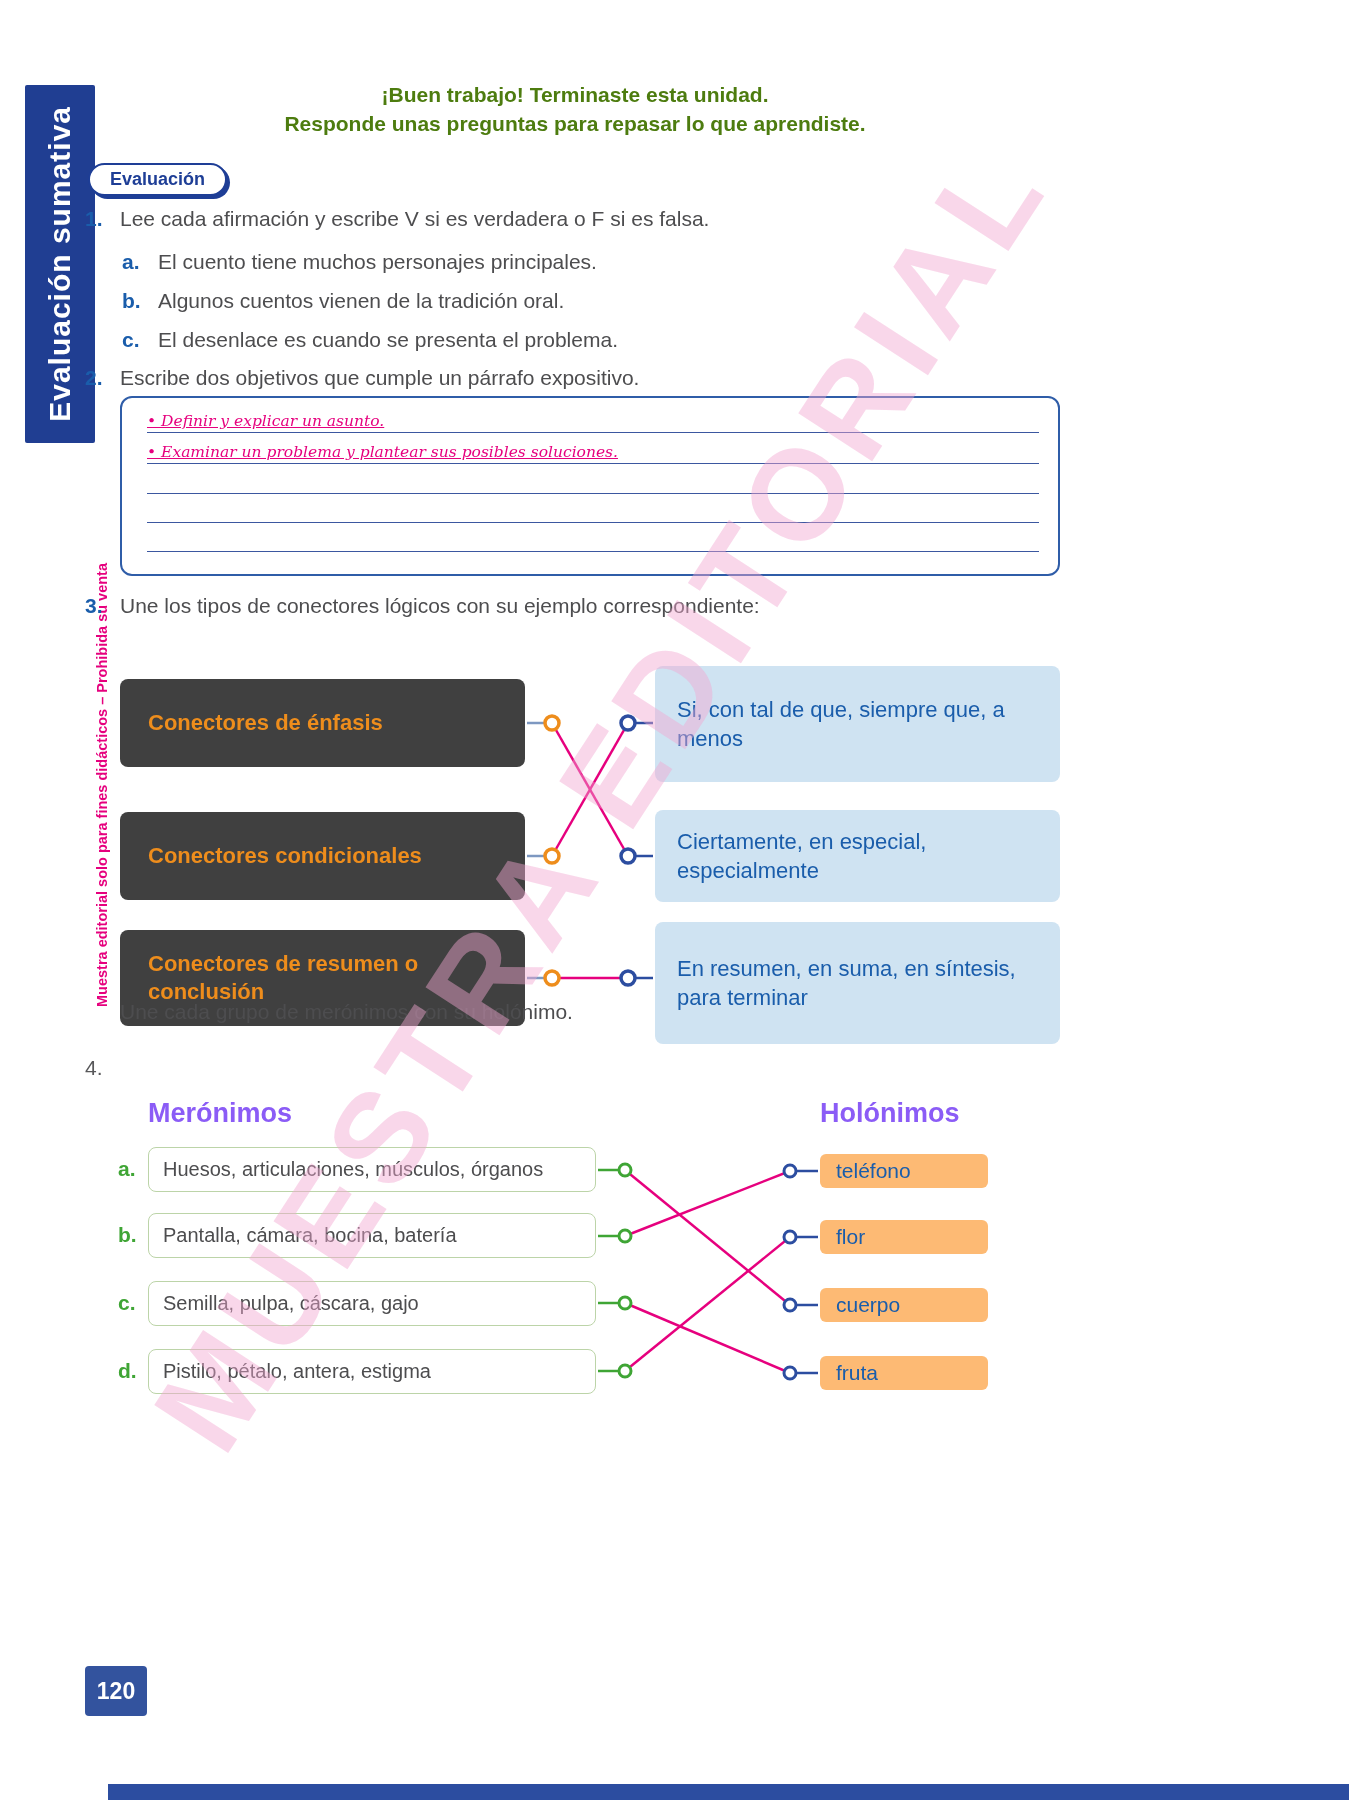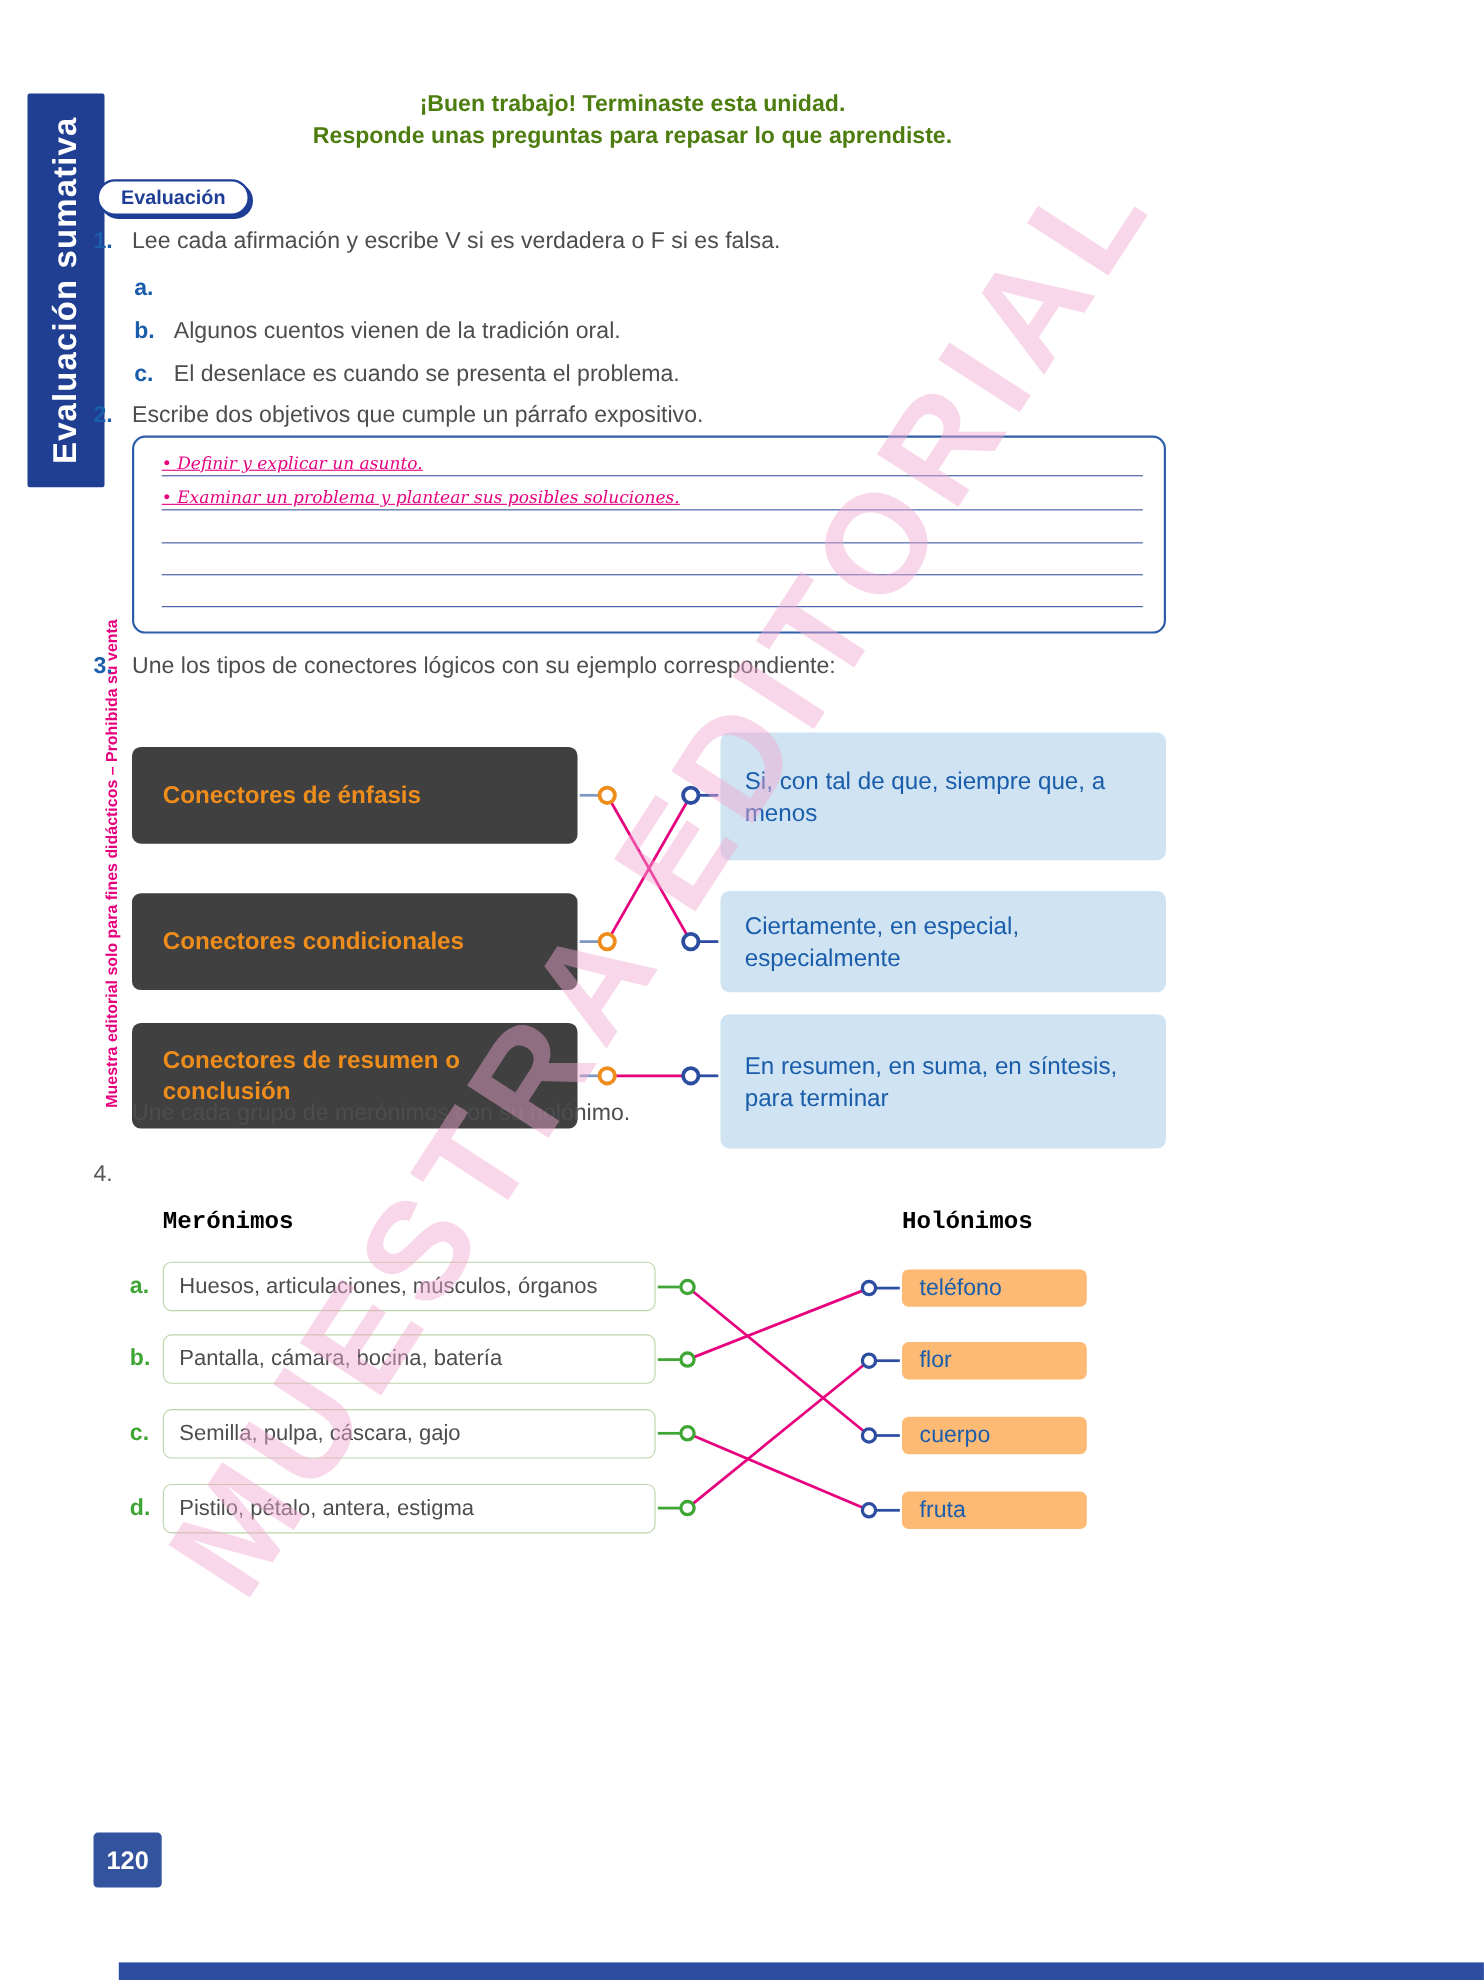--- a/index.html
+++ b/index.html
@@ -66,21 +66,21 @@
     display:flex; align-items:center; padding-left:28px; padding-right:14px;
     color:#ee8d1c; font-size:22px; font-weight:bold; line-height:28px;
   }
   .conn-right{
     position:absolute; left:655px; width:405px; background:#cfe3f2; border-radius:8px;
     display:flex; align-items:center; padding-left:22px; padding-right:14px;
     color:#1a5dab; font-size:22px; line-height:29px;
   }
 
   
-  .col-header{ position:absolute; font-size:22px; font-weight:bold; color:#000000;font-family:Liberation Mono, monospace;}
+  .col-header{ position:absolute; font-size:27px; font-weight:bold; color:#8b5cf6;}
   .mero-label{ position:absolute; left:118px; width:28px; font-size:21px; font-weight:bold; color:#3fa535;}
   .mero-box{
     position:absolute; left:148px; width:448px; height:45px; background:#ffffff;
     border:1.5px solid #bcd4a8; border-radius:8px;
     display:flex; align-items:center; padding-left:14px;
     color:#4d4d4f; font-size:20px;
   }
   .holo-box{
     position:absolute; left:820px; width:168px; height:34px; background:#fdba74;
     border-radius:6px; display:flex; align-items:center; padding-left:16px;
@@ -125,20 +125,21 @@
     <div>¡Buen trabajo! Terminaste esta unidad.</div>
     <div>Responde unas preguntas para repasar lo que aprendiste.</div>
   </div>
 
   <div class="badge">Evaluación</div>
 
   <div class="qnum" style="top:207px;">1.</div>
   <div class="qtext" style="top:207px;">Lee cada afirmación y escribe V si es verdadera o F si es falsa.</div>
 
   <div class="sub-label" style="top:250px;">a.</div>
+  <div class="sub-text" style="top:250px;">El cuento tiene muchos personajes principales.</div>
   <div class="sub-label" style="top:289px;">b.</div>
   <div class="sub-text" style="top:289px;">Algunos cuentos vienen de la tradición oral.</div>
   <div class="sub-label" style="top:328px;">c.</div>
   <div class="sub-text" style="top:328px;">El desenlace es cuando se presenta el problema.</div>
 
   <div class="qnum" style="top:366px;">2.</div>
   <div class="qtext" style="top:366px;">Escribe dos objetivos que cumple un párrafo expositivo.</div>
 
   <div class="answer-box">
     <div class="hand" style="top:14px;">• Definir y explicar un asunto.</div>

